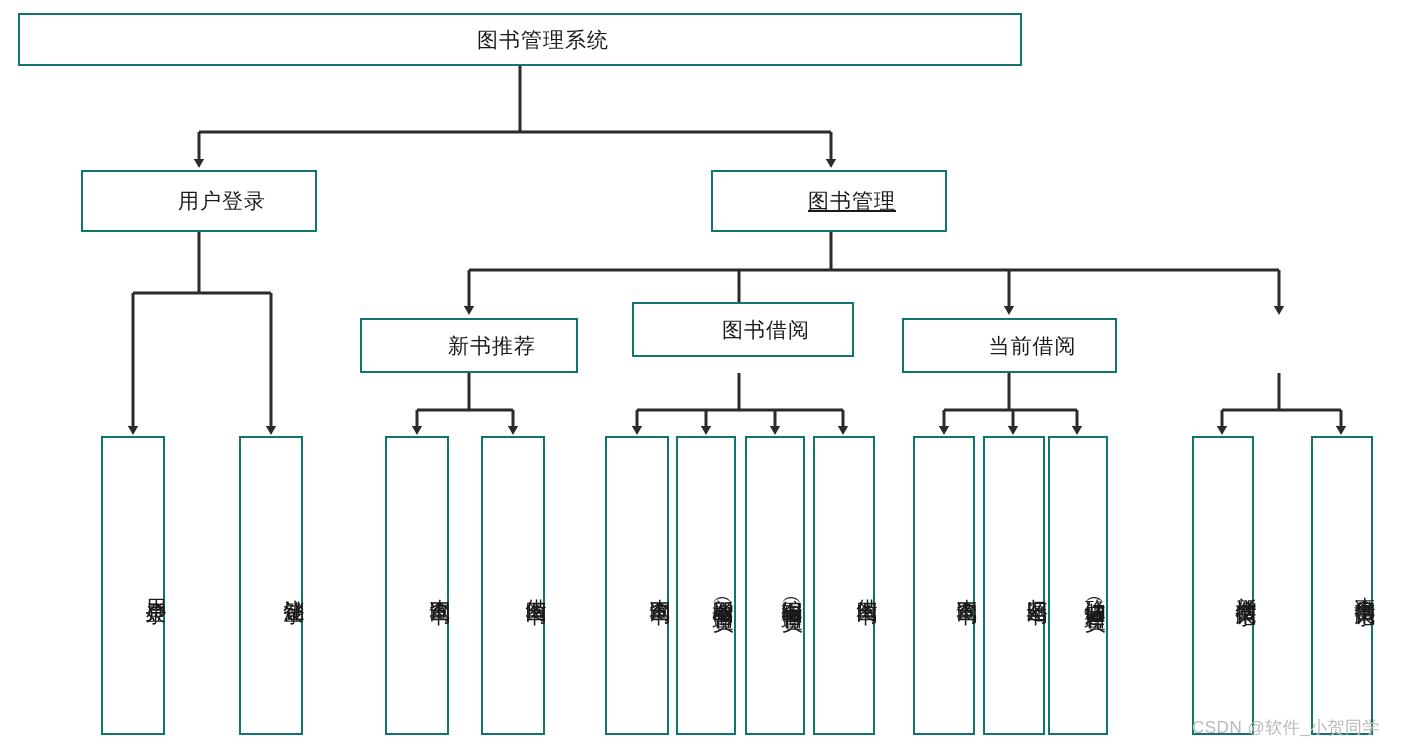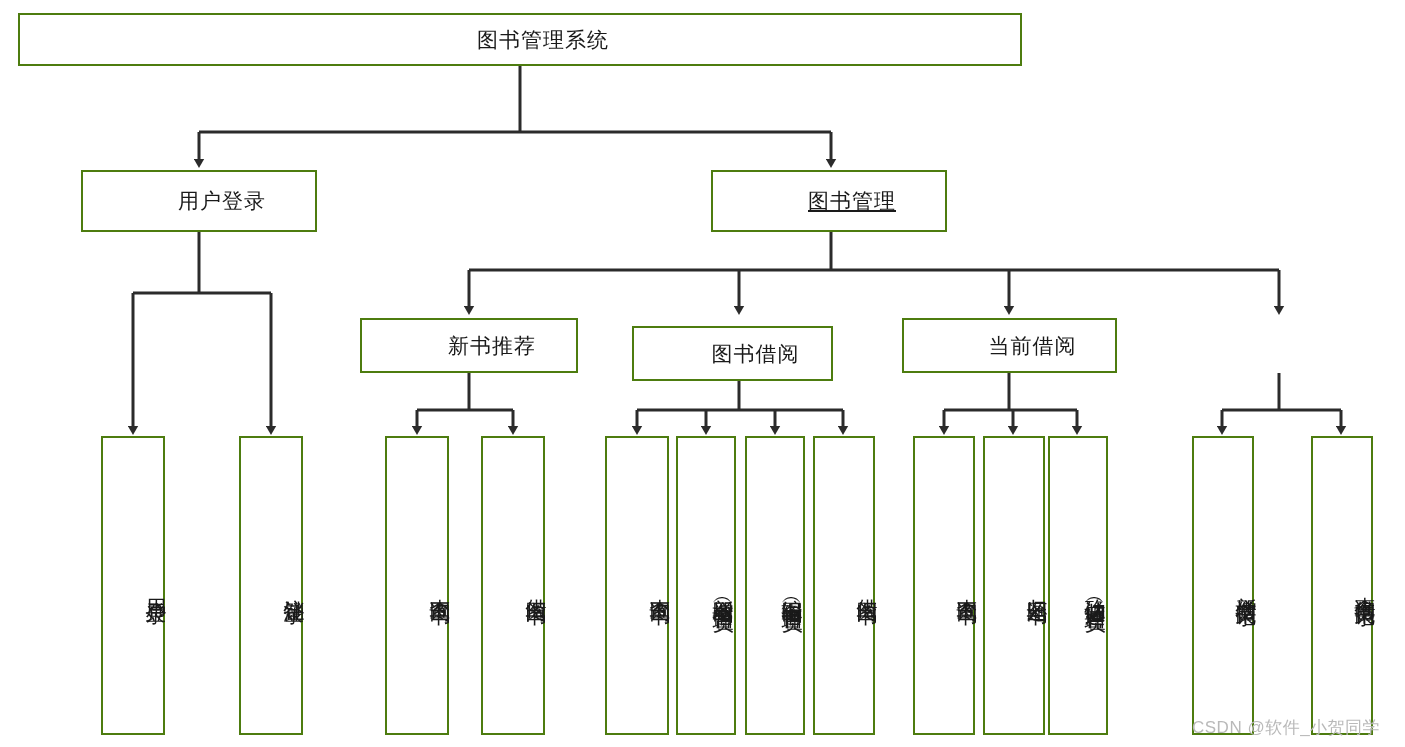--- a/index.html
+++ b/index.html
@@ -18,21 +18,21 @@
   #wires {
     position: absolute;
     left: 0; top: 0;
     width: 1405px;
     height: 747px;
   }
   .node {
     position: absolute;
     box-sizing: border-box;
     background: #ffffff;
-    border: 2px solid #4d7c0f;
+    border: 2px solid #0f766e;
     display: flex;
     align-items: center;
     justify-content: center;
     color: #1a1a1a;
     padding-left: 46px;
   }
   .node.h {
     font-size: 21px;
     letter-spacing: 1px;
   }
@@ -127,21 +127,21 @@
   <div class="node h" style="left:81px;top:170px;width:236px;height:62px;">
     <span class="node-label">用户登录</span>
   </div>
   <div class="node h" style="left:711px;top:170px;width:236px;height:62px;text-decoration:underline;">
     <span class="node-label">图书管理</span>
   </div>
 
   <div class="node h" style="left:360px;top:318px;width:218px;height:55px;">
     <span class="node-label">新书推荐</span>
   </div>
-  <div class="node h" style="left:632px;top:326px;width:201px;height:55px;">
+  <div class="node h" style="left:632px;top:302px;width:222px;height:55px;">
     <span class="node-label">图书借阅</span>
   </div>
   <div class="node h" style="left:902px;top:318px;width:215px;height:55px;">
     <span class="node-label">当前借阅</span>
   </div>
 
   <div class="node v mid" style="left:101px;top:436px;width:64px;height:299px;">
     <span class="node-label">用户登录</span>
   </div>
   <div class="node v mid" style="left:239px;top:436px;width:64px;height:299px;">

